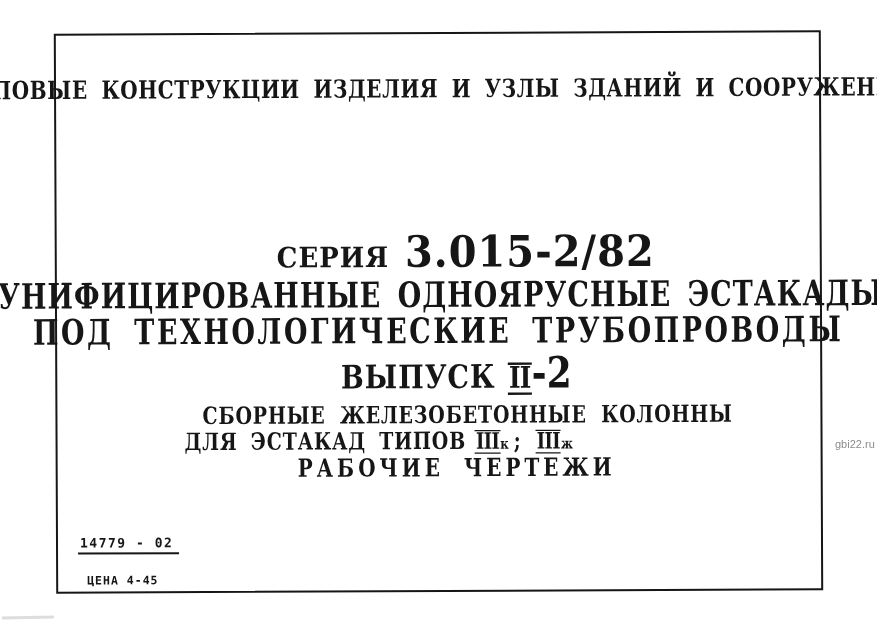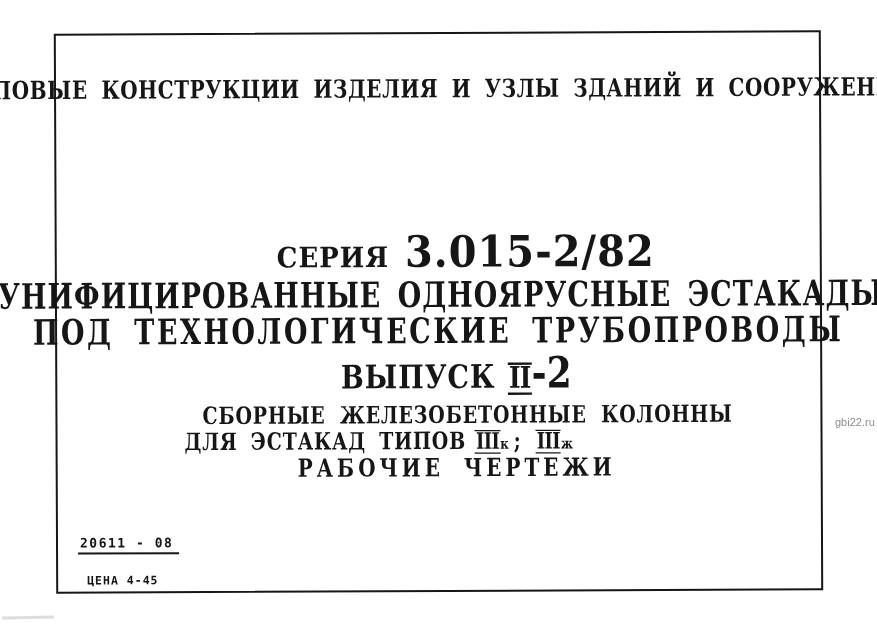--- a/index.html
+++ b/index.html
@@ -132,21 +132,21 @@
   .stamp-price {
     font-size: 11.5px;
     letter-spacing: 1px;
     padding-left: 9px;
     margin-top: 19px;
     white-space: nowrap;
   }
   .watermark {
     position: absolute;
     left: 835px;
-    top: 416px;
+    top: 438px;
     font-family: "Liberation Sans", sans-serif;
     font-size: 11px;
     color: var(--watermark, #8c8c8c);
     white-space: nowrap;
   }
   .scan-smudge {
     position: absolute;
     left: 2px;
     top: 616px;
     width: 52px;
@@ -182,21 +182,21 @@
 
     <div class="stamped lefted subtitle-line-1">СБОРНЫЕ ЖЕЛЕЗОБЕТОННЫЕ КОЛОННЫ</div>
 
     <div class="stamped lefted subtitle-line-2">
       <span>ДЛЯ ЭСТАКАД ТИПОВ</span><span class="roman type-roman">III</span><span class="type-sub">к</span><span class="type-separator">;</span><span class="roman type-roman">III</span><span class="type-sub">ж</span>
     </div>
 
     <div class="stamped lefted subtitle-line-3">РАБОЧИЕ ЧЕРТЕЖИ</div>
 
     <div class="stamp-block">
-      <div class="stamp-code">20611 - 08</div>
+      <div class="stamp-code">14779 - 02</div>
       <div class="stamp-price">ЦЕНА 4-45</div>
     </div>
 
   </div>
 
   <div class="watermark">gbi22.ru</div>
 
   <div class="scan-smudge"></div>
 
 </div>

